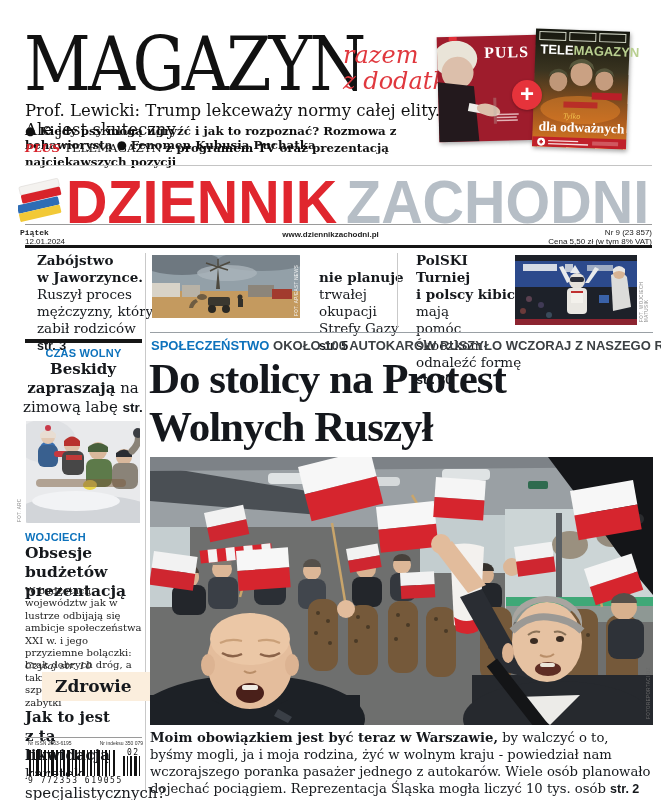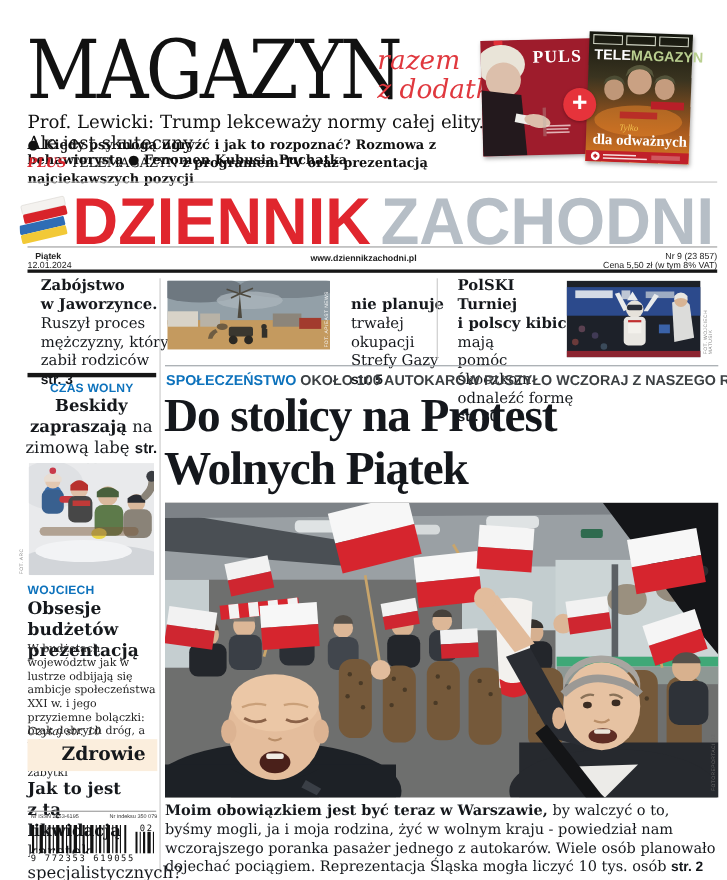--- a/index.html
+++ b/index.html
@@ -123,21 +123,21 @@
     <g transform="rotate(-13 24 32)">
       <rect x="0" y="24" width="42" height="8.5" rx="1.5" fill="#2f6db5"></rect>
       <rect x="0" y="32.5" width="42" height="8.5" rx="1.5" fill="#f2c937"></rect>
     </g>
   </svg>
   <div class="abs mast" style="left:66px;top:172px;">
     <span style="color:#e0262e;">DZIENNIK</span><span style="color:#b6bec6;margin-left:9px;">ZACHODNI</span>
   </div>
 
   <div class="abs hr" style="left:25px;top:224px;width:627px;background:#9a9a9a;"></div>
-  <div class="abs dl b" style="left:32px;top:228px;">Piątek</div>
+  <div class="abs dl b" style="left:20px;top:228px;font-family:Liberation Mono, monospace;">Piątek</div>
   <div class="abs dl" style="left:25px;top:237px;">12.01.2024</div>
   <div class="abs dl b" style="left:0;top:230px;width:661px;text-align:center;">www.dziennikzachodni.pl</div>
   <div class="abs dl" style="right:9px;top:228px;text-align:right;">Nr 9 (23 857)</div>
   <div class="abs dl" style="right:9px;top:237px;text-align:right;">Cena 5,50 zł (w tym 8% VAT)</div>
   <div class="abs" style="left:25px;top:245px;width:627px;height:3px;background:#161616;"></div>
 
   <div class="abs brief" style="left:25px;top:252px;width:118px;">
     <span class="b">Zabójstwo</span><br>
     <span class="b">w Jaworzynce.</span><br>
     <span>Ruszył proces</span><br>
@@ -258,39 +258,39 @@
   <div class="vcredit abs" style="left:18px;top:470px;height:52px;">FOT. ARC</div>
 
   <div class="abs sec-label blue" style="left:25px;top:531px;">WOJCIECH</div>
   <div class="abs serif b" style="left:25px;top:543px;width:120px;font-size:15.5px;line-height:19px;color:#15181c;">
     <span>Obsesje budżetów</span><br>
     <span>prezentacją</span>
   </div>
   <div class="abs fin-body" style="left:25px;top:585px;width:118px;">W budżetach województw jak w lustrze odbijają się ambicje społeczeństwa XXI w.  i jego przyziemne bolączki: brak dobrych dróg, a także biedujące szpitale i zaniedbane zabytki</div>
   <div class="abs fin-body it" style="left:25px;top:660px;">Czytaj str. 10</div>
 
-  <div class="abs zdrowie-box" style="left:25px;top:672px;width:118px;height:29px;line-height:29px;padding-left:31px;box-sizing:border-box;">
+  <div class="abs zdrowie-box" style="left:42px;top:672px;width:118px;height:29px;line-height:29px;padding-left:13px;box-sizing:border-box;">
     <span>Zdrowie</span>
   </div>
 
   <div class="abs side-title" style="left:25px;top:708px;width:120px;">
     <span class="b">Jak to jest</span><br>
     <span class="b">z tą likwidacją</span><br>
     <span>karetek</span><br>
     <span>specjalistycznych?</span><br>
     
   </div>
 
   <div class="abs hr" style="left:150px;top:332px;width:503px;background:#9aa0a5;"></div>
   <div class="abs kicker" style="left:151px;top:338px;width:505px;white-space:nowrap;">
     <span class="blue">SPOŁECZEŃSTWO</span><span class="rest"> OKOŁO 100 AUTOKARÓW RUSZYŁO WCZORAJ Z NASZEGO REGIONU</span>
   </div>
   <div class="abs headline" style="left:149px;top:355px;width:510px;">
     <div>Do stolicy na Protest</div>
-    <div>Wolnych Piątek</div>
+    <div>Wolnych Ruszył</div>
   </div>
 
   <div class="abs" style="left:150px;top:457px;width:503px;height:268px;overflow:hidden;background:#6e6f6e;">
     <svg width="503" height="268" viewBox="0 0 503 268">
 
       <rect width="503" height="70" fill="#9aa0a4"></rect>
       <polygon points="0,8 170,36 170,58 0,44" fill="#4a4f54"></polygon>
       <polygon points="0,0 503,0 503,10 0,14" fill="#7d8287"></polygon>
       <rect x="118" y="16" width="52" height="11" rx="4" fill="#dfe3e4"></rect>
       <rect x="208" y="20" width="42" height="9" rx="4" fill="#d6dadb"></rect>

